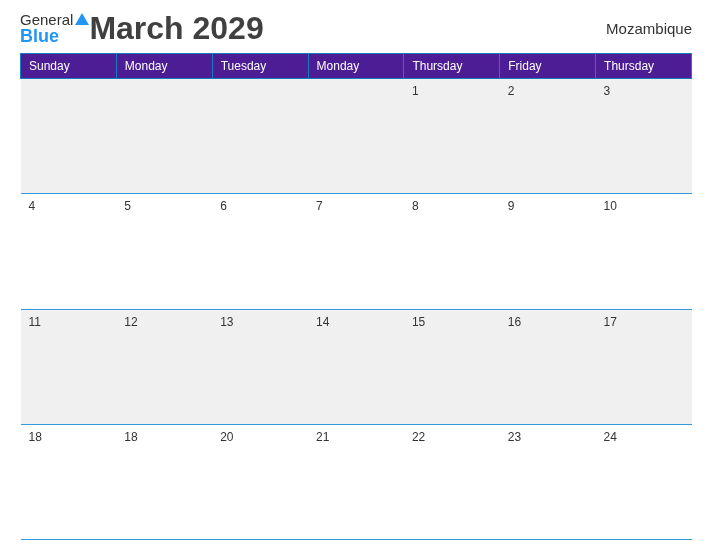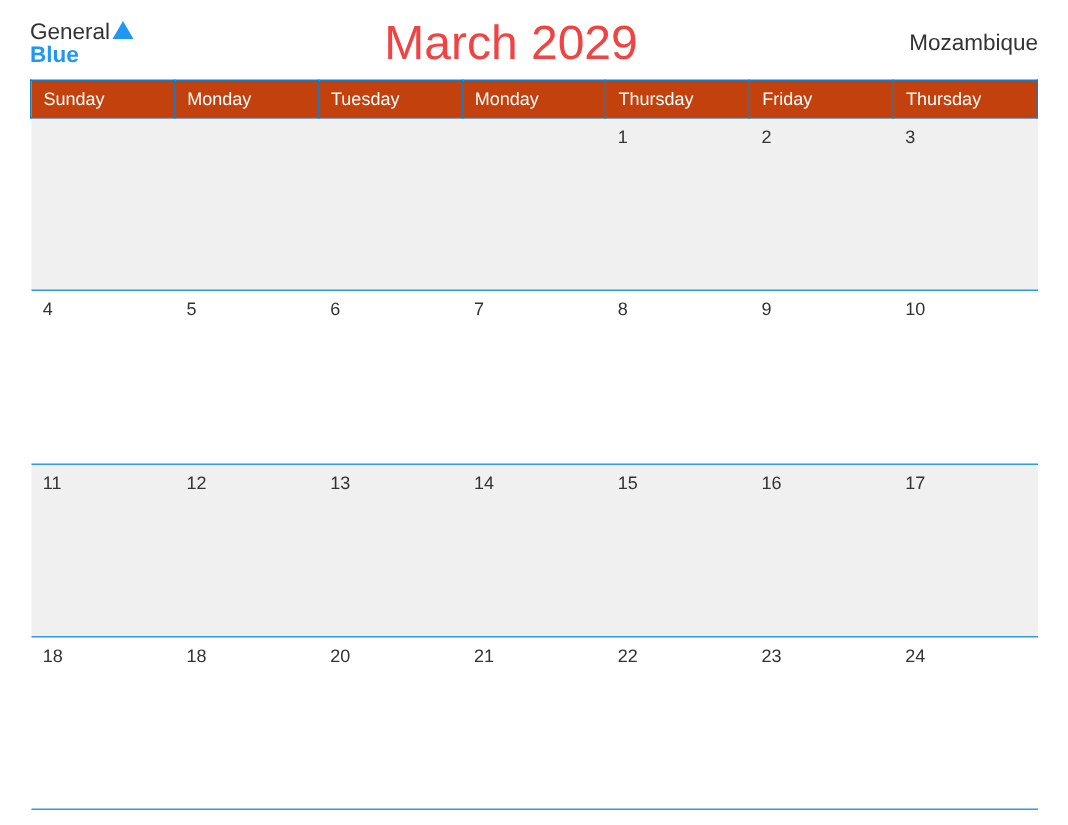--- a/index.html
+++ b/index.html
@@ -27,61 +27,61 @@
       flex-direction: column;
       align-items: flex-start;
     }
     .logo-general {
       font-size: 15px;
       font-weight: normal;
       color: #333;
       line-height: 1;
     }
     .logo-blue {
-      font-size: 15px;
+      font-size: 18px;
       font-weight: bold;
       color: #2196F3;
       line-height: 1;
     }
     .logo-triangle {
       display: inline-block;
       width: 0;
       height: 0;
       border-left: 7px solid transparent;
       border-right: 7px solid transparent;
       border-bottom: 12px solid #2196F3;
       margin-left: 2px;
       vertical-align: middle;
       position: relative;
       top: -2px;
     }
 
     .month-title {
       font-size: 32px;
-      font-weight: normal;
-      color: #ef4444;
-      text-align: center;
+      font-weight: bold;
+      color: #404040;
+      text-align: left;
       flex: 1;
     }
 
     .country {
       font-size: 15px;
       color: #333;
       text-align: right;
       min-width: 100px;
     }
 
     .calendar {
       width: 100%;
       border-collapse: collapse;
       flex: 1;
     }
 
     .calendar thead tr {
-      background-color: #c2410c;
+      background-color: #4c1d95;
     }
 
     .calendar thead th {
       color: #fff;
       font-size: 12px;
       font-weight: normal;
       text-align: left;
       padding: 5px 8px;
       border: 1px solid #1a7abf;
     }

